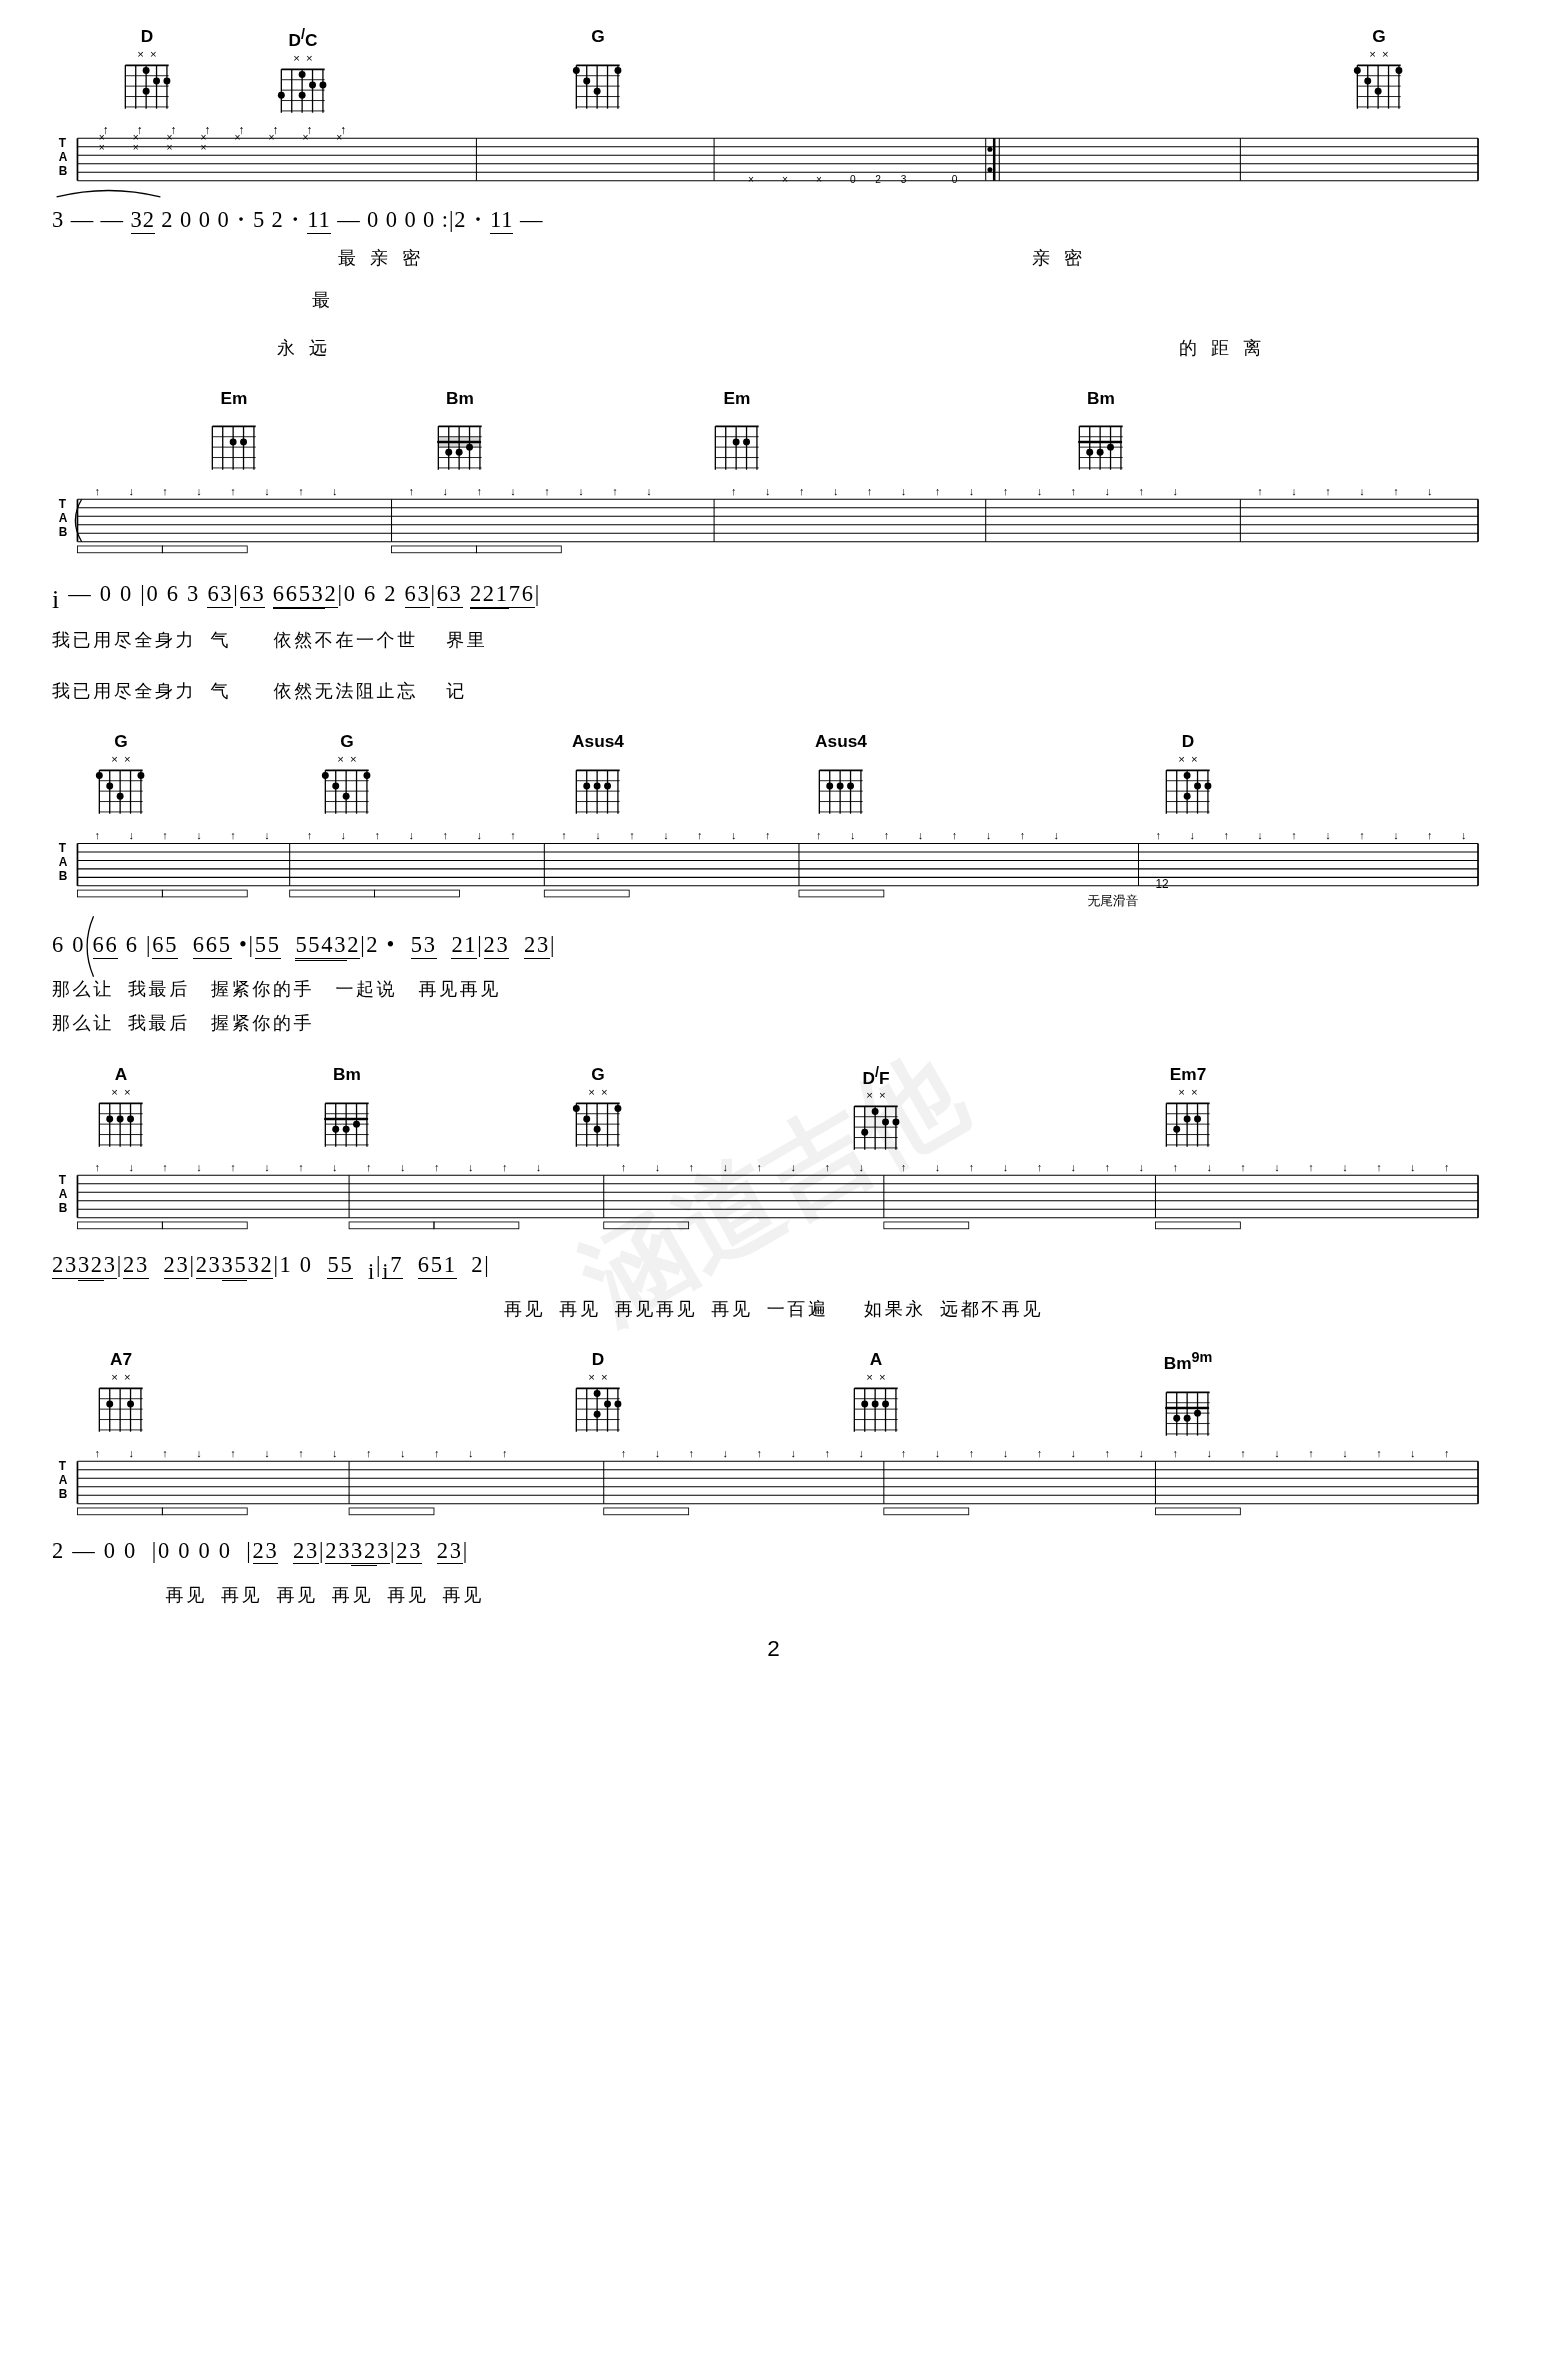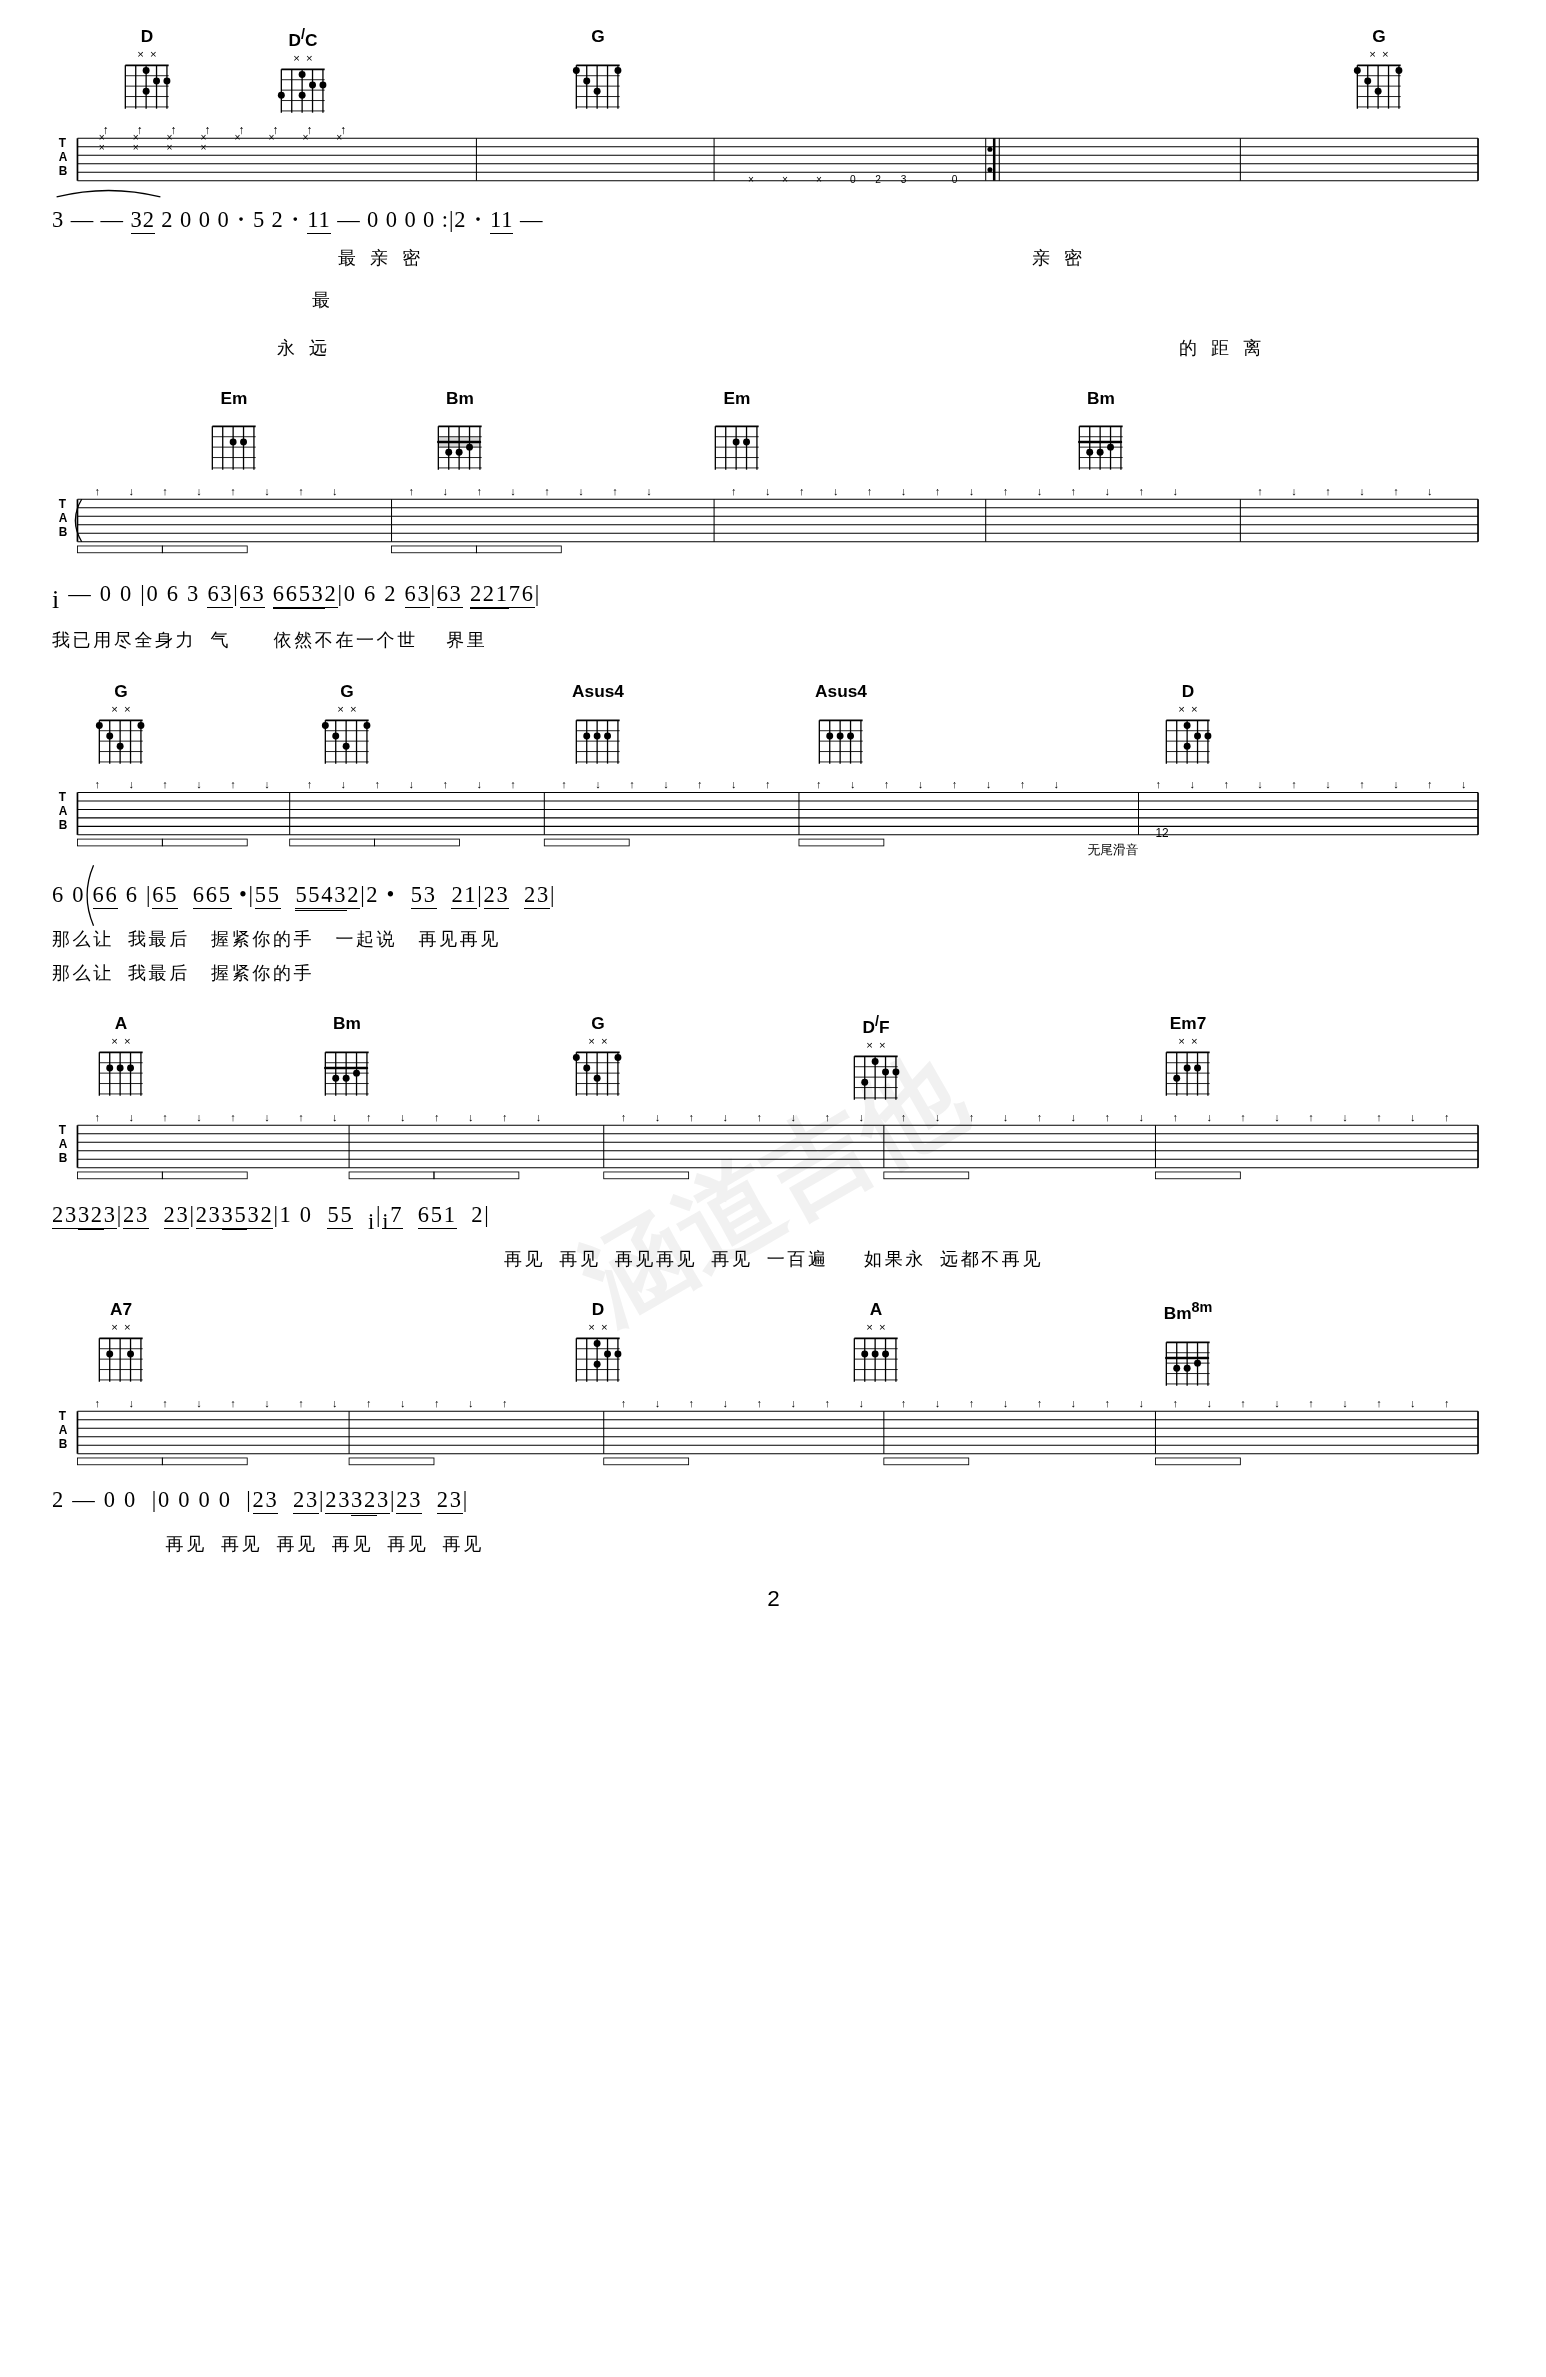--- a/index.html
+++ b/index.html
@@ -414,20 +414,23 @@
         <rect x="500" y="70" width="100" height="8" stroke="#000" stroke-width="1" fill="none"></rect>
       </svg>
 
       <div style="position:relative; margin: 8.7px 0 3.5px 0; font-size:22.5px; font-family:'Times New Roman',serif; letter-spacing:1.7px; line-height:2.2;">
         <span style="position:relative; display:inline-block; top:7px; font-size:26px;">i</span>
         <span> — 0&nbsp;0 |0&nbsp;6&nbsp;3 <span style="border-bottom:1.7px solid #000; padding-bottom:0.9px;">63</span>|<span style="border-bottom:1.7px solid #000; padding-bottom:0.9px;">63</span> <span style="border-bottom:1.7px solid #000; padding-bottom:0.9px;"><span style="border-bottom:1.7px solid #000; padding-bottom:2.6px;">6653</span>2</span>|0&nbsp;6&nbsp;2 <span style="border-bottom:1.7px solid #000; padding-bottom:0.9px;">63</span>|<span style="border-bottom:1.7px solid #000; padding-bottom:0.9px;">63</span> <span style="border-bottom:1.7px solid #000; padding-bottom:0.9px;"><span style="border-bottom:1.7px solid #000; padding-bottom:2.6px;">221</span>76</span>|</span>
       </div>
 
       <div style="font-size:18px; font-family:'SimSun',serif; letter-spacing:2.6px; line-height:1.8; margin-bottom:18px;">
         我已用尽全身力&nbsp;&nbsp;气&nbsp;&nbsp;&nbsp;&nbsp;&nbsp;&nbsp;依然不在一个世&nbsp;&nbsp;&nbsp;&nbsp;界里
+      </div>
+      <div style="font-size:18px; font-family:'SimSun',serif; letter-spacing:2.6px; line-height:1.8; margin-bottom:8.7px;">
+        我已用尽全身力&nbsp;&nbsp;气&nbsp;&nbsp;&nbsp;&nbsp;&nbsp;&nbsp;依然无法阻止忘&nbsp;&nbsp;&nbsp;&nbsp;记
       </div>
     </div>
 
     <div class="section">
 
       <div style="position:relative; height:95px; margin-bottom:3.5px; margin-top:14px;">
 
         <div class="cbox" style="left:43px; top:0;">
           <div class="cbox-title">G</div>
           <div class="cbox-markers">× &nbsp;×</div>
@@ -864,21 +867,21 @@
             <line x1="5" y1="29" x2="55" y2="29" stroke="#000" stroke-width="1"></line>
             <line x1="5" y1="41" x2="55" y2="41" stroke="#000" stroke-width="1"></line>
             <line x1="5" y1="53" x2="55" y2="53" stroke="#000" stroke-width="1"></line>
             <circle cx="17" cy="23" r="4" fill="#000"></circle>
             <circle cx="29" cy="23" r="4" fill="#000"></circle>
             <circle cx="41" cy="23" r="4" fill="#000"></circle>
           </svg>
         </div>
 
         <div class="cbox" style="left:1110px; top:0;">
-          <div class="cbox-title">Bm<sup>8m</sup></div>
+          <div class="cbox-title">Bm<sup>9m</sup></div>
           <div class="cbox-markers">&nbsp;</div>
           <svg width="52" height="52" viewBox="0 0 60 60">
             <line x1="5" y1="5" x2="55" y2="5" stroke="#000" stroke-width="2"></line>
             <line x1="5" y1="5" x2="5" y2="55" stroke="#000" stroke-width="1.5"></line>
             <line x1="17" y1="5" x2="17" y2="55" stroke="#000" stroke-width="1.5"></line>
             <line x1="29" y1="5" x2="29" y2="55" stroke="#000" stroke-width="1.5"></line>
             <line x1="41" y1="5" x2="41" y2="55" stroke="#000" stroke-width="1.5"></line>
             <line x1="53" y1="5" x2="53" y2="55" stroke="#000" stroke-width="1.5"></line>
             <line x1="5" y1="17" x2="55" y2="17" stroke="#000" stroke-width="1"></line>
             <line x1="5" y1="29" x2="55" y2="29" stroke="#000" stroke-width="1"></line>

